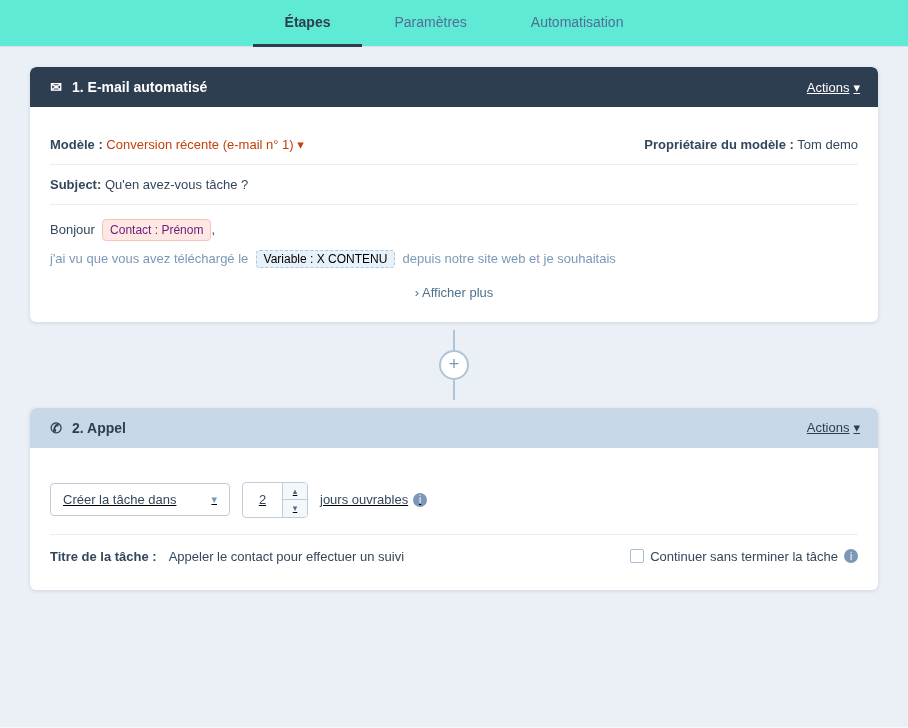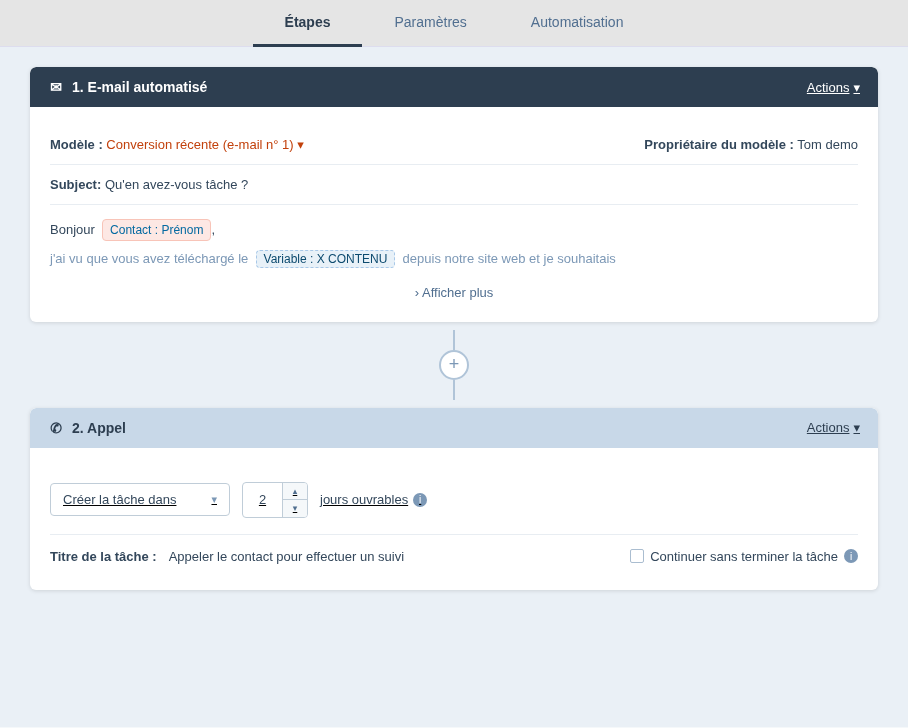--- a/index.html
+++ b/index.html
@@ -8,21 +8,21 @@
       background: #f5f8fa;
       width: 908px;
       min-height: 728px;
       overflow-x: hidden;
     }
 
     
     .top-tabs {
       display: flex;
       justify-content: center;
-      background: #e5e5e5;
+      background: #5eead4;
       border-bottom: 1px solid #dde;
       padding: 0;
     }
     .tab-item {
       padding: 14px 32px;
       font-size: 14px;
       color: #516f90;
       cursor: pointer;
       border-bottom: 3px solid transparent;
       margin-bottom: -1px;
@@ -115,30 +115,30 @@
       padding: 14px 0 8px 0;
       font-size: 13px;
       color: #7c98b6;
       line-height: 1.5;
     }
 
     
     .tag-pill {
       display: inline-block;
       background: #fde8e4;
-      color: #0369a1;
+      color: #701a75;
       border: 1px solid #f8c4b8;
       border-radius: 4px;
       padding: 1px 7px;
       font-size: 12px;
       font-weight: 500;
     }
     .tag-pill-blue {
       background: #e8f1f8;
-      color: #0c4a6e;
+      color: #000000;
       border: 1px dashed #a8c8e8;
       border-radius: 4px;
       padding: 1px 7px;
       font-size: 12px;
     }
 
     .show-more {
       text-align: center;
       padding: 8px 0 4px 0;
       color: #516f90;

